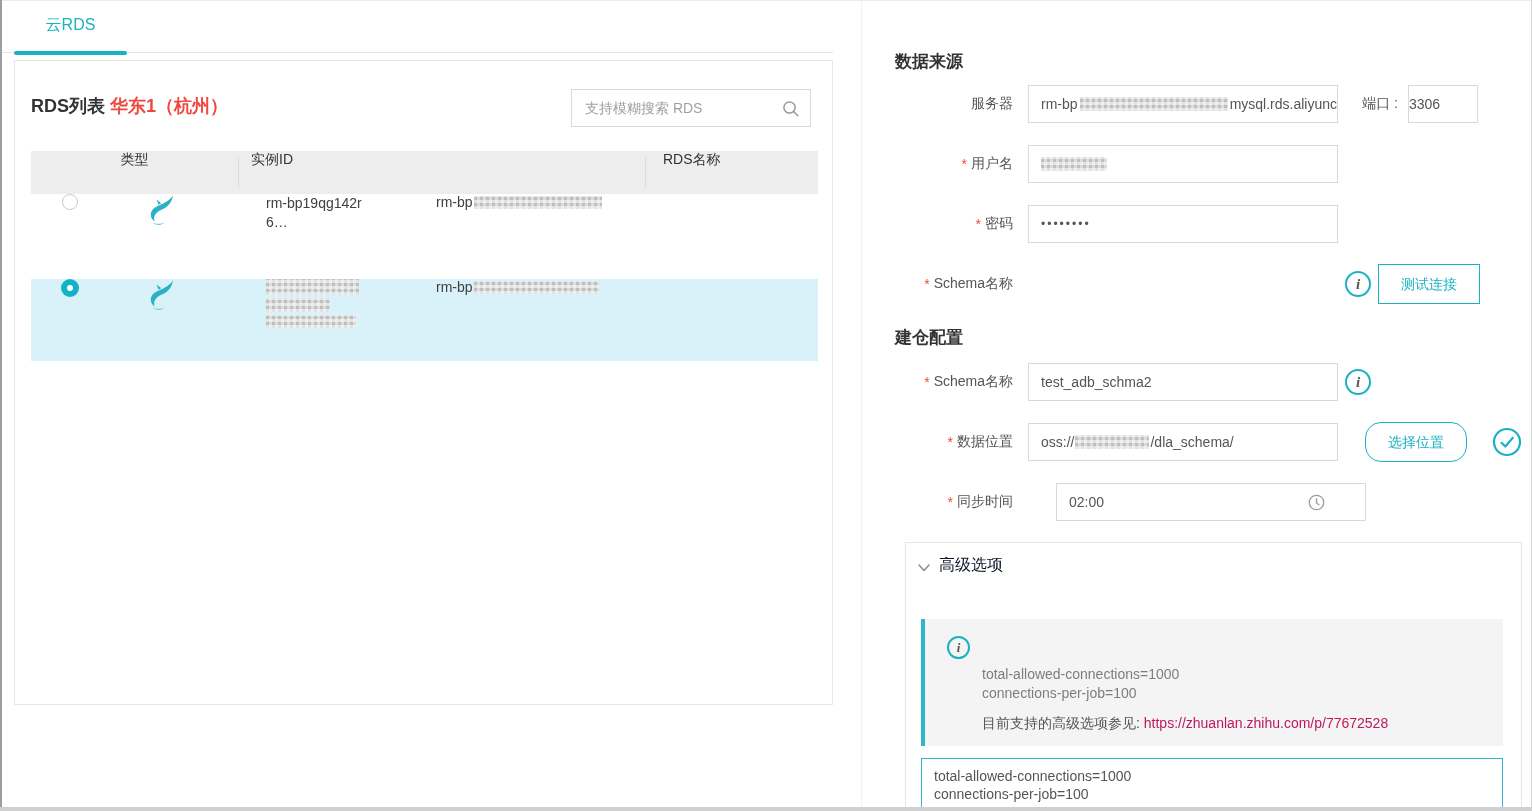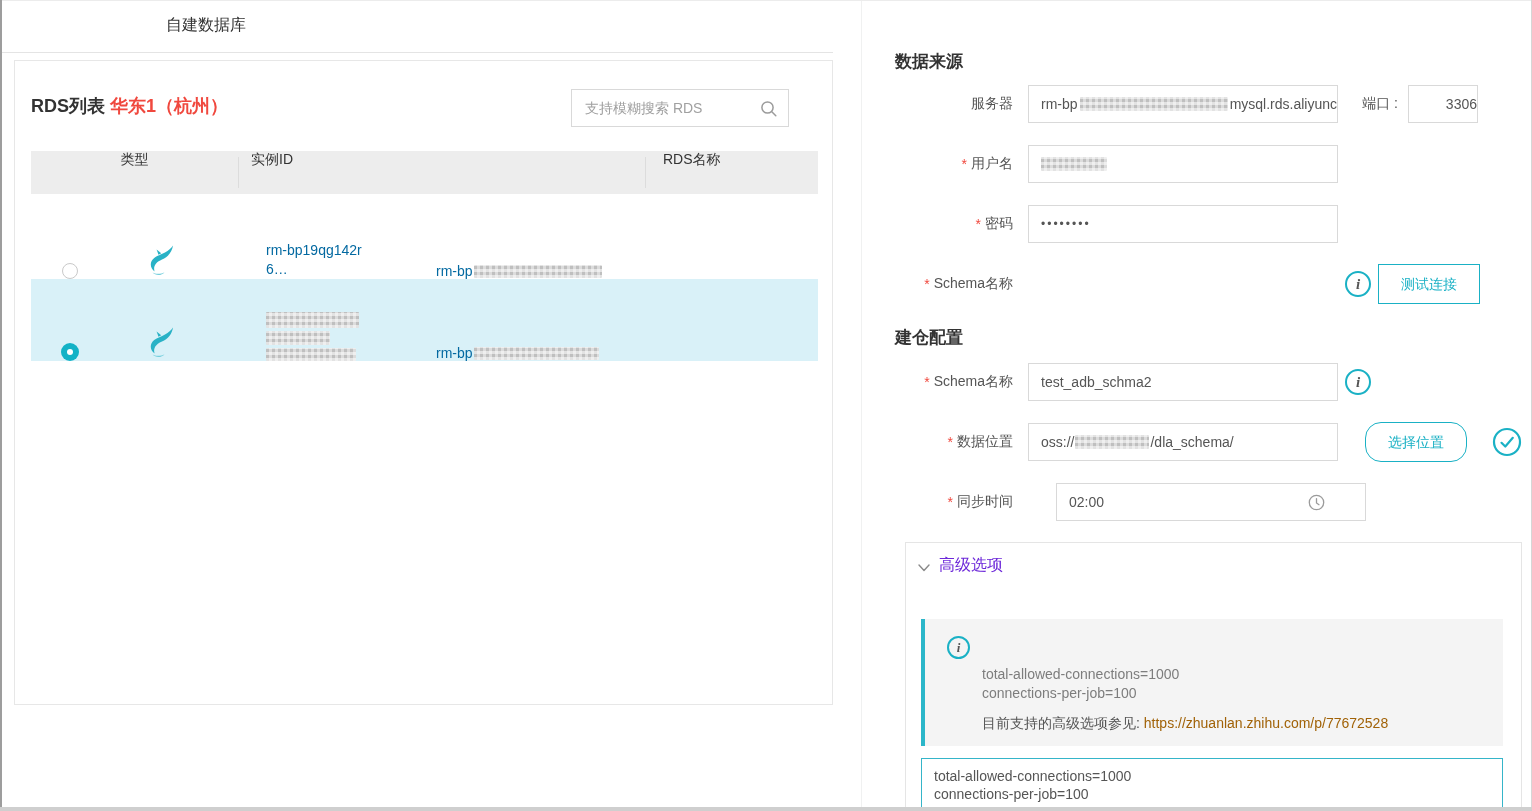--- a/index.html
+++ b/index.html
@@ -19,34 +19,34 @@
   .tabbar { position:absolute; left:0; top:0; width:833px; height:53px; border-bottom:1px solid #e4e4e4; }
   .tab { position:absolute; top:0; height:53px; line-height:50px; font-size:16px; cursor:pointer; text-align:center; }
   .tab-active { left:14px; width:113px; color:#1ab1c5; }
   .tab-active .tab-underline { position:absolute; left:0; right:0; bottom:-2px; height:4px; background:#1ab1c5; border-radius:2px; }
   .tab-plain { left:141px; width:130px; color:#333; }
 
   
   .card { position:absolute; left:14px; top:60px; width:819px; height:645px; border:1px solid #e7e7e7; background:#fff; }
   .card-title { position:absolute; left:16px; top:33px; font-size:18px; font-weight:600; color:#333; white-space:nowrap;text-align:center; }
   .card-title .region { color:#f0483e; font-weight:600; }
-  .search-box { position:absolute; left:556px; top:28px; width:218px; height:38px; border:1px solid #d9d9d9; background:#fff; }
+  .search-box { position:absolute; left:556px; top:28px; width:240px; height:38px; border:1px solid #d9d9d9; background:#fff; }
   .search-box input { width:200px; height:36px; border:none; outline:none; padding-left:13px; font-size:14px; color:#555;
                       font-family:"Liberation Sans","DejaVu Sans",sans-serif; }
   .search-box input::placeholder { color:#a0a0a0; }
   .search-ic { position:absolute; right:10px; top:10px; cursor:pointer; }
 
   .table { position:absolute; left:16px; top:90px; width:787px; }
   .thead { display:flex; height:43px; background:#ededed; align-items:center; font-size:14px; color:#333; }
   .th { position:relative; height:100%; display:flex; }
   .th-sep { position:absolute; left:0; top:6px; bottom:6px; width:1px; background:#dcdcdc; }
   .col1 { width:207px; justify-content:center; }
   .col2 { width:173px; padding-left:18px; }
   .col3 { width:407px; padding-left:13px; }
-  .trow { display:flex; align-items:flex-end; font-size:14px; color:#0369a1; cursor:pointer; }
+  .trow { display:flex; align-items:flex-start; font-size:14px; color:#404040; cursor:pointer; }
   .trow-1 { height:85px; background:#fff; }
   .trow-2 { height:82px; background:#d9f1f8; }
   .cell { display:flex; align-items:center; }
   .cell-sel { width:78px; justify-content:center; }
   .cell-type { width:129px; justify-content:flex-start; padding-left:36px; }
   .cell-name { width:173px; padding-left:28px; }
   .cell-id { width:407px; padding-left:25px; }
   .name-wrap { width:112px; line-height:19px; word-break:break-all; }
 
   .radio { width:16px; height:16px; border-radius:50%; border:1px solid #c9c9c9; background:#fff; cursor:pointer; }
@@ -74,46 +74,47 @@
              color:#555; font-size:15px; font-weight:700; text-align:center; line-height:22px; cursor:pointer;
              font-family:"Liberation Serif","DejaVu Serif",serif; font-style:italic; }
   .check-ic { position:absolute; }
   .clock-ic { position:absolute; cursor:pointer; }
   .pwd { letter-spacing:2px; }
 
   
   .adv-panel { position:absolute; left:905px; top:542px; width:617px; height:320px; border:1px solid #e5e5e5; background:#fff; }
   .adv-head { position:absolute; left:12px; top:12px; display:flex; align-items:center; cursor:pointer; }
   .adv-chevron { margin-right:9px; margin-top:2px; }
-  .adv-title { font-size:16px; color:#6d28d9; }
+  .adv-title { font-size:16px; color:#0f172a; }
   .alert { position:absolute; left:15px; top:76px; width:582px; height:127px; background:#f4f4f4; border-left:4px solid #2bb6c9; }
   .alert-ic { position:absolute; left:22px; top:17px; width:23px; height:23px; border:2px solid #1ab1c5; border-radius:50%;
               color:#555; font-size:13px; font-weight:700; text-align:center; line-height:19px;
               font-family:"Liberation Serif","DejaVu Serif",serif; font-style:italic; }
   .alert-line1 { position:absolute; left:57px; top:21px; font-size:14px; color:#555; }
   .alert-ex { position:absolute; left:57px; font-size:14px; color:#7d7d7d; }
   .alert-ref { position:absolute; left:57px; top:96px; font-size:14px; color:#555; }
-  .alert-ref a { color:#a16207; text-decoration:none; }
+  .alert-ref a { color:#be185d; text-decoration:none; }
   .adv-textarea { position:absolute; left:15px; top:215px; width:582px; height:92px; border:1px solid #35b5c9;
                   resize:none; outline:none; padding:8px 12px; font-size:14px; color:#555; line-height:18px;
                   font-family:"Liberation Sans","DejaVu Sans",sans-serif; }
 </style>
 </head>
 <body>
 
 <div class="page">
   <div class="edge-top"></div>
   <div class="edge-left"></div>
   <div class="edge-right"></div>
   <div class="edge-bottom"></div>
   <div class="v-divider"></div>
 
   <div class="tabbar">
-    <div class="tab tab-plain">
-      <span>自建数据库</span>
+    <div class="tab tab-active">
+      <span>云RDS</span>
+      <div class="tab-underline"></div>
     </div>
   </div>
 
   <div class="card">
     <div class="card-title">
       <span>RDS列表</span>
       <span class="region">华东1（杭州）</span>
     </div>
 
     <div class="search-box">
@@ -197,21 +198,21 @@
     <span>服务器</span>
   </div>
   <div class="f-fake" style="top:85px;">
     <span>rm-bp</span>
       <span class="redact" style="width:153px;height:14px;margin:0 2px;"></span>
       <span>mysql.rds.aliyunc</span>
   </div>
   <div class="f-label" style="left:1346px; width:52px; top:85px;">
     <span>端口 :</span>
   </div>
-  <input class="f-input" style="left: 1408px; top: 85px; width: 70px; padding-left: 0px; text-align: right;" value="3306">
+  <input class="f-input" style="left: 1408px; top: 85px; width: 70px; padding-left: 0px; text-align: left;" value="3306">
 
   <div class="f-label" style="top:145px;">
     <span class="req">*</span>
     <span>用户名</span>
   </div>
   <div class="f-fake" style="top:145px;">
     <span class="redact" style="width:66px;height:14px;"></span>
   </div>
 
   <div class="f-label" style="top:205px;">

